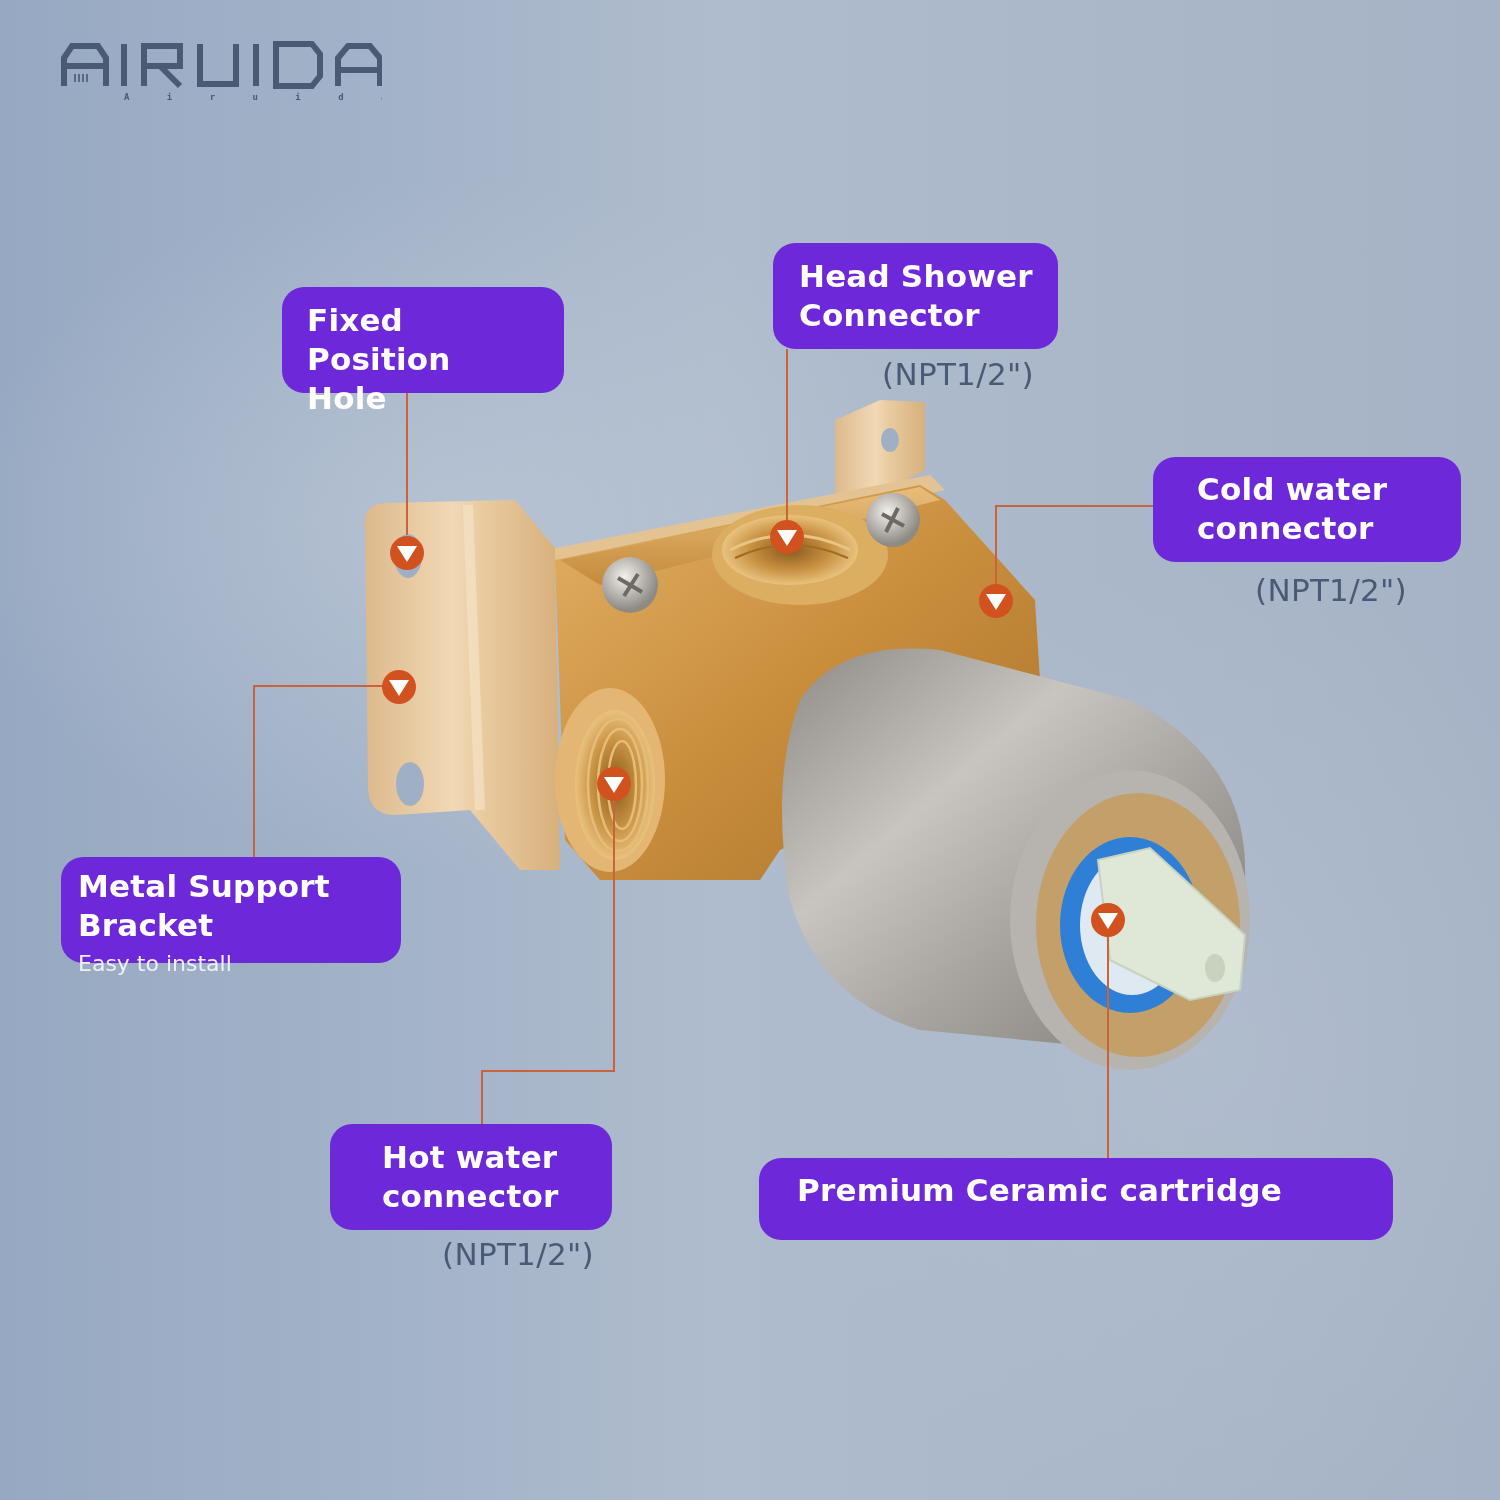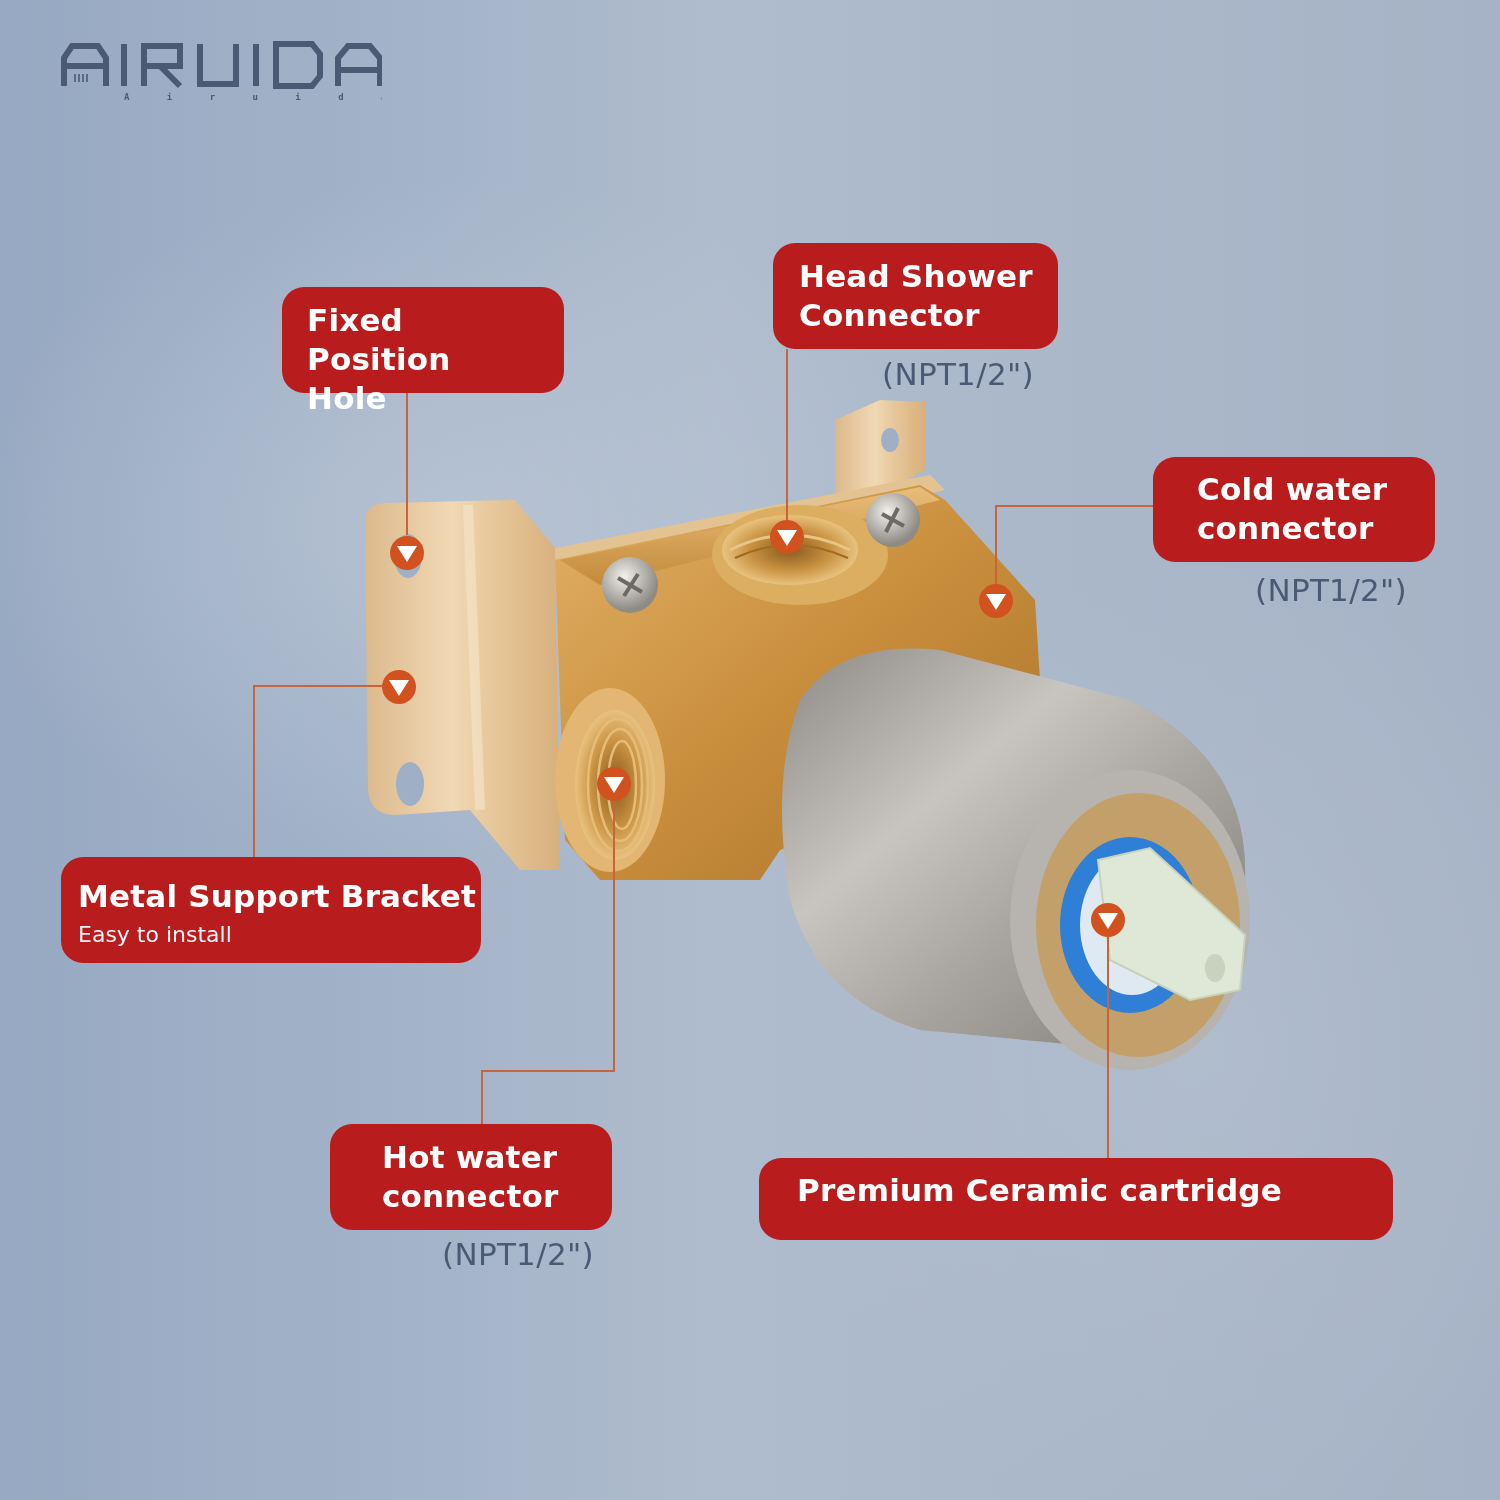--- a/index.html
+++ b/index.html
@@ -10,21 +10,21 @@
     background:
       radial-gradient(ellipse 700px 500px at 30% 35%, rgba(196,206,218,0.55), rgba(0,0,0,0) 70%),
       radial-gradient(ellipse 600px 700px at 80% 70%, rgba(186,196,210,0.45), rgba(0,0,0,0) 70%),
       linear-gradient(90deg, #97a9c2 0%, #a2b2c8 25%, #afbccd 48%, #aab8ca 70%, #a6b3c6 100%);
   }
   .logo { position: absolute; left: 60px; top: 40px; width: 322px; height: 62px; }
   .logo svg { width: 100%; height: 100%; }
 
   .callout {
     position: absolute;
-    background: #b91c1c;
+    background: #6d28d9;
     border-radius: 22px;
     color: #ffffff;
     padding: 0;
   }
   .callout .title {
     font-family: "DejaVu Sans", sans-serif;
     font-weight: bold;
     font-size: 31px;
     line-height: 39px;
     letter-spacing: 0.2px;
@@ -199,27 +199,27 @@
   <div class="title">Fixed Position
 Hole</div>
 </div>
 
 <div class="callout" style="left:773px; top:243px; width:285px; height:106px; padding:14px 0 0 26px;">
   <div class="title">Head Shower
 Connector</div>
 </div>
 <div class="npt" style="left:882px; top:356px;">(NPT1/2")</div>
 
-<div class="callout" style="left:1153px; top:457px; width:282px; height:105px; padding:13px 16px 0 44px;">
+<div class="callout" style="left:1153px; top:457px; width:308px; height:105px; padding:13px 16px 0 44px;">
   <div class="title">Cold water
 connector</div>
 </div>
 <div class="npt" style="left:1255px; top:572px;">(NPT1/2")</div>
 
-<div class="callout" style="left:61px; top:857px; width:420px; height:106px; padding:20px 0 0 17px;">
+<div class="callout" style="left:61px; top:857px; width:340px; height:106px; padding:10px 0 0 17px;">
   <div class="title">Metal Support Bracket</div>
   <div class="sub">Easy to install</div>
 </div>
 
 <div class="callout" style="left:330px; top:1124px; width:282px; height:106px; padding:14px 0 0 52px;">
   <div class="title">Hot water
 connector</div>
 </div>
 <div class="npt" style="left:442px; top:1236px;">(NPT1/2")</div>
 

